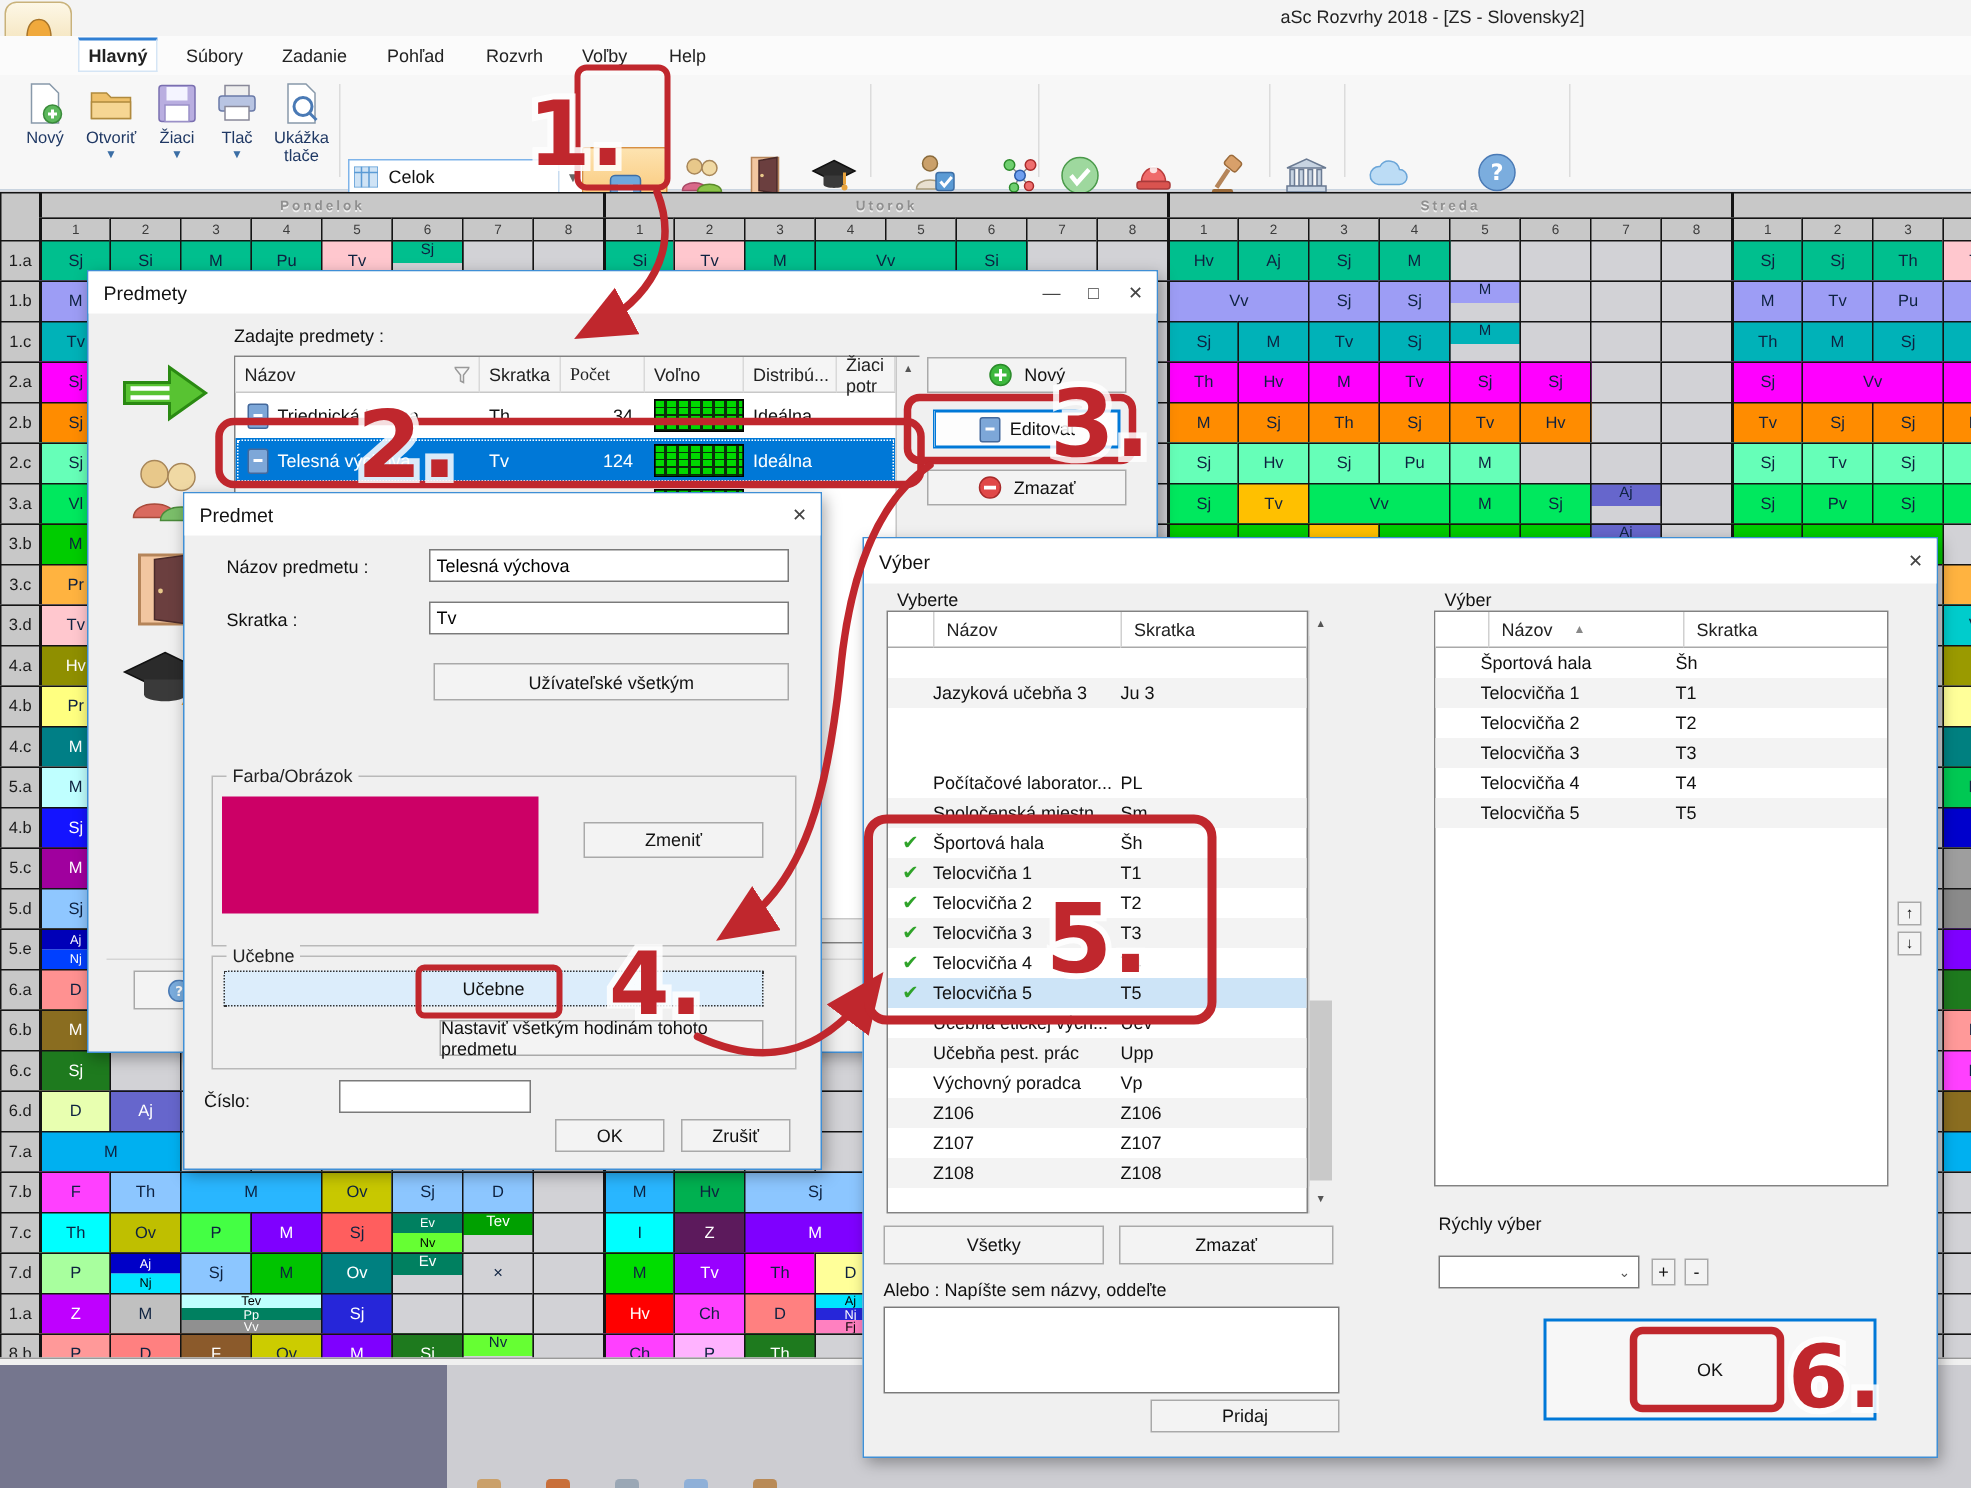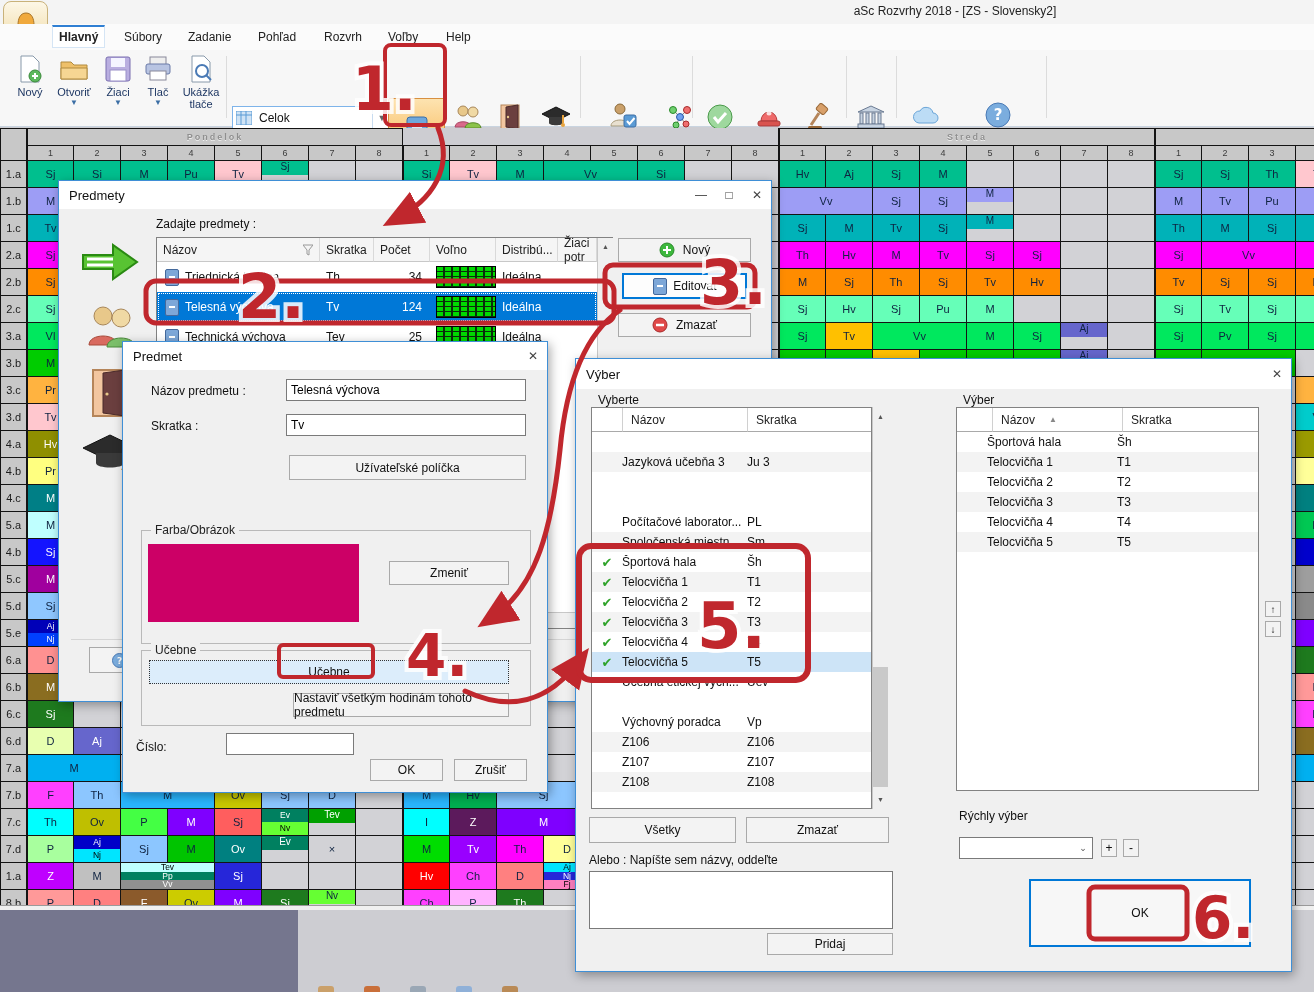--- a/index.html
+++ b/index.html
@@ -310,20 +310,21 @@
       <div class="tcell corner" style="left: 0px; top: 0px; width: 27px; height: 33px;"></div>
       <div class="tcell band" style="left: 26px; top: 0px; width: 377px; height: 18px; border-left-width: 2px;">Pondelok</div>
       <div class="tcell num" style="left: 26px; top: 17px; width: 48px; height: 16px; border-left-width: 2px;">1</div>
       <div class="tcell num" style="left: 73px; top: 17px; width: 48px; height: 16px;">2</div>
       <div class="tcell num" style="left: 120px; top: 17px; width: 48px; height: 16px;">3</div>
       <div class="tcell num" style="left: 167px; top: 17px; width: 48px; height: 16px;">4</div>
       <div class="tcell num" style="left: 214px; top: 17px; width: 48px; height: 16px;">5</div>
       <div class="tcell num" style="left: 261px; top: 17px; width: 48px; height: 16px;">6</div>
       <div class="tcell num" style="left: 308px; top: 17px; width: 48px; height: 16px;">7</div>
       <div class="tcell num" style="left: 355px; top: 17px; width: 48px; height: 16px;">8</div>
+      <div class="tcell band" style="left: 402px; top: 0px; width: 377px; height: 18px; border-left-width: 2px;">Utorok</div>
       <div class="tcell num" style="left: 402px; top: 17px; width: 48px; height: 16px; border-left-width: 2px;">1</div>
       <div class="tcell num" style="left: 449px; top: 17px; width: 48px; height: 16px;">2</div>
       <div class="tcell num" style="left: 496px; top: 17px; width: 48px; height: 16px;">3</div>
       <div class="tcell num" style="left: 543px; top: 17px; width: 48px; height: 16px;">4</div>
       <div class="tcell num" style="left: 590px; top: 17px; width: 48px; height: 16px;">5</div>
       <div class="tcell num" style="left: 637px; top: 17px; width: 48px; height: 16px;">6</div>
       <div class="tcell num" style="left: 684px; top: 17px; width: 48px; height: 16px;">7</div>
       <div class="tcell num" style="left: 731px; top: 17px; width: 48px; height: 16px;">8</div>
       <div class="tcell band" style="left: 778px; top: 0px; width: 377px; height: 18px; border-left-width: 2px;">Streda</div>
       <div class="tcell num" style="left: 778px; top: 17px; width: 48px; height: 16px; border-left-width: 2px;">1</div>
@@ -1392,21 +1393,21 @@
     <div id="plist">
         <div class="phead" style="left: 0px; width: 163px; justify-content: space-between; padding-right: 6px;">
           <span>Názov</span>
           <svg width="10" height="12">
             <path d="M0,1 h10 l-4,5 v5 l-2,-1 v-4 z" fill="none" stroke="#999"></path>
           </svg>
         </div>
         <div class="phead" style="left: 163px; width: 54px;">
           <span>Skratka</span>
         </div>
-        <div class="phead" style="left: 217px; width: 56px;">
+        <div class="phead" style="left: 217px; width: 56px; font-family: Liberation Serif, serif;">
           <span>Počet</span>
         </div>
         <div class="phead" style="left: 273px; width: 66px;">
           <span>Voľno</span>
         </div>
         <div class="phead" style="left: 339px; width: 62px;">
           <span>Distribú...</span>
         </div>
         <div class="phead" style="left: 401px; width: 39px;">
           <span>Žiaci potr</span>
@@ -1490,33 +1491,33 @@
     <div class="abs" style="left:12px;top:458px;width:690px;height:1px;background:#d5d5d5"></div>
     <div class="wbtn" style="left:30px;top:466px;width:104px;height:26px">
       <svg width="15" height="15" style="margin-right:6px">
           <circle cx="7.5" cy="7.5" r="7" fill="#7badde" stroke="#4a7ab5"></circle>
           <text x="7.5" y="11" text-anchor="middle" font-size="9" font-weight="bold" fill="#fff" font-family="DejaVu Sans">?</text>
         </svg>
       <span>Pomoc</span>
     </div>
   </div>
 
-  <div class="abs dlg" style="left:122px;top:341px;width:424px;height:450px;z-index:6">
+  <div class="abs dlg" style="left:122px;top:328px;width:424px;height:450px;z-index:6">
     <div class="dlg-title">
       <span>Predmet</span>
       <span style="margin-left:auto;display:flex">
           <span class="winbtn">✕</span>
         </span>
     </div>
     <div class="slabel" style="left:28px;top:42px">Názov predmetu :</div>
     <input class="winput" style="left: 163px; top: 37px; width: 240px; height: 22px;" value="Telesná výchova">
     <div class="slabel" style="left:28px;top:77px">Skratka :</div>
     <input class="winput" style="left: 163px; top: 72px; width: 240px; height: 22px;" value="Tv">
     <div class="wbtn" style="left:166px;top:113px;width:237px;height:25px">
-      <span>Užívateľské políčka</span>
+      <span>Užívateľské všetkým</span>
     </div>
     <div class="grpbox" style="left:18px;top:188px;width:390px;height:114px"></div>
     <div class="grplbl" style="left:28px;top:181px">Farba/Obrázok</div>
     <div class="abs" id="color-swatch" style="left: 25px; top: 202px; width: 211px; height: 78px; background: rgb(204, 0, 102);"></div>
     <div class="wbtn" style="left:266px;top:219px;width:120px;height:24px">
       <span>Zmeniť</span>
     </div>
     <div class="grpbox" style="left:18px;top:308px;width:390px;height:76px"></div>
     <div class="grplbl" style="left:28px;top:301px">Učebne</div>
     <div class="abs" style="left:26px;top:318px;width:360px;height:24px;background:#dcedfb;border:1px dotted #333;box-sizing:border-box;display:flex;align-items:center;justify-content:center;font-size:12px">
@@ -1593,20 +1594,25 @@
         </div>
         <div class="vrow sel" style="left: 0px; top: 244px; width: 279px;">
           <div class="vcheck">✔</div>
           <div style="width: 125px; overflow: hidden; white-space: nowrap;">Telocvičňa 5</div>
           <div>T5</div>
         </div>
         <div class="vrow" style="left: 0px; top: 264px; width: 279px;">
           <div class="vcheck"></div>
           <div style="width: 125px; overflow: hidden; white-space: nowrap;">Učebňa etickej vých...</div>
           <div>Uev</div>
+        </div>
+        <div class="vrow alt" style="left: 0px; top: 284px; width: 279px;">
+          <div class="vcheck"></div>
+          <div style="width: 125px; overflow: hidden; white-space: nowrap;">Učebňa pest. prác</div>
+          <div>Upp</div>
         </div>
         <div class="vrow" style="left: 0px; top: 304px; width: 279px;">
           <div class="vcheck"></div>
           <div style="width: 125px; overflow: hidden; white-space: nowrap;">Výchovný poradca</div>
           <div>Vp</div>
         </div>
         <div class="vrow alt" style="left: 0px; top: 324px; width: 279px;">
           <div class="vcheck"></div>
           <div style="width: 125px; overflow: hidden; white-space: nowrap;">Z106</div>
           <div>Z106</div>

